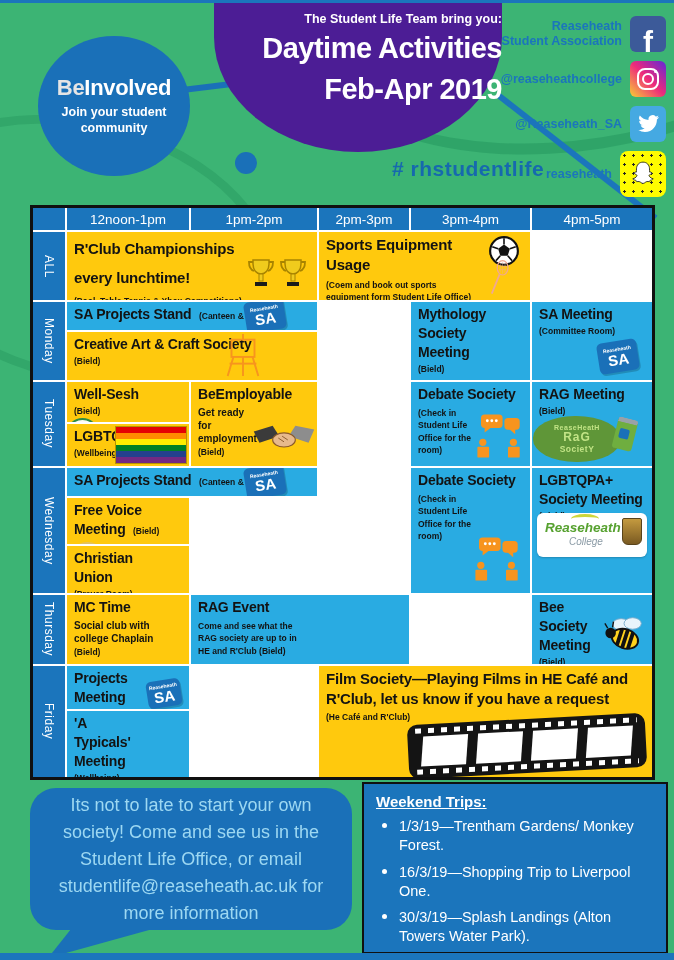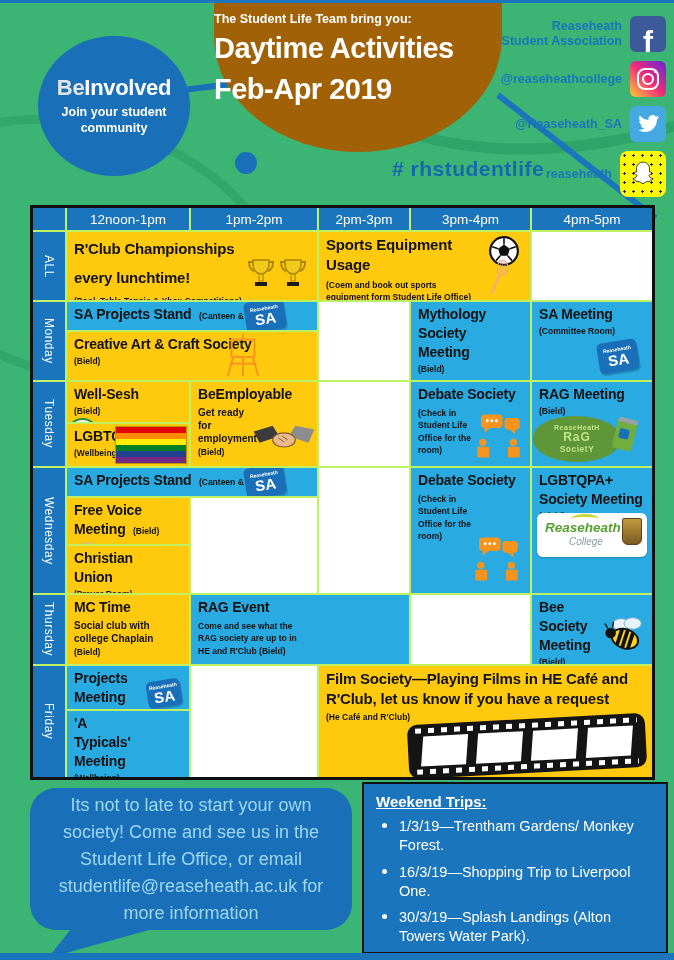--- a/index.html
+++ b/index.html
@@ -28,23 +28,23 @@
   
   .be-circle { left:38px; top:36px; width:152px; height:140px; border-radius:50%;
                background:#1a70b8; z-index:2; display:flex; flex-direction:column;
                align-items:center; justify-content:center; text-align:center; }
   .be-line { font-size:22px; font-weight:bold; letter-spacing:-.3px; }
   .be-yellow { color:#e5e5e5; }
   .be-white { color:#ffffff; }
   .be-tag { color:#fff; font-size:12.5px; font-weight:bold; line-height:1.25; margin-top:4px; }
 
   
-  .header-blob { left:214px; top:0; width:288px; height:152px; background:#a16207;
+  .header-blob { left:214px; top:0; width:288px; height:152px; background:#4c1d95;
                  border-radius:0 0 150px 150px / 0 0 120px 120px; z-index:2;
-                 text-align:left; color:#fff; padding-top:12px; }
+                 text-align:right; color:#fff; padding-top:12px; }
   .kicker { font-size:12.5px; font-weight:bold; }
   .main-title { font-size:29px; font-weight:bold; letter-spacing:-.5px; margin-top:6px; }
   .main-title2 { font-size:29px; font-weight:bold; letter-spacing:-.5px; margin-top:8px; }
 
   
   .social { right:8px; top:16px; z-index:2; display:flex; flex-direction:column; gap:9px; }
   .social-row { display:flex; align-items:center; justify-content:flex-end; gap:8px; }
   .social-label { color:#1b75bc; font-weight:bold; font-size:12.5px; text-align:right; line-height:1.2; }
   .sq { width:36px; height:36px; border-radius:6px; position:relative; flex:0 0 auto; }
   .fb { background:#3c5a99; color:#fff; display:flex; align-items:flex-end; justify-content:center;
@@ -56,21 +56,21 @@
              border:2.5px solid #fff; border-radius:50%; }
   .ig-dot { position:absolute; right:9px; top:9px; width:3px; height:3px; background:#fff; border-radius:50%; }
   .tw { background:#45a9e2; display:flex; align-items:center; justify-content:center; }
   .snap { width:46px; height:46px; border-radius:8px; background:#fffc00;
           background-image:radial-gradient(circle,#222 1.1px,transparent 1.3px);
           background-size:9px 9px; display:flex; align-items:center; justify-content:center; }
   .hashtag { left:392px; top:157px; font-size:21px; font-weight:bold; color:#1669ae;
              letter-spacing:.5px; z-index:2; }
 
   
-  .tt { left:30px; top:205px; width:625px; background:#bef264; border:3px solid #101010;
+  .tt { left:30px; top:205px; width:625px; background:#ffffff; border:3px solid #101010;
         display:grid; z-index:2; gap:2px;
         grid-template-columns:32px 122px 126px 90px 119px 120px;
         grid-template-rows:22px 68px 28px 48px 40px 42px 28px 46px 47px 69px 43px 66px; }
   .cell { position:relative; overflow:hidden; padding:3px 7px; }
   .hd { background:#1b75bc; color:#fff; font-size:13.5px; display:flex;
         align-items:center; justify-content:center; padding:0; }
   .daycell { background:#1b75bc; color:#fff; display:flex; align-items:center; justify-content:center;
              padding:0; }
   .daytxt { writing-mode:vertical-rl; text-orientation:sideways; font-size:12px; letter-spacing:.5px; }
   .c-y { background:#ffc90d; }

